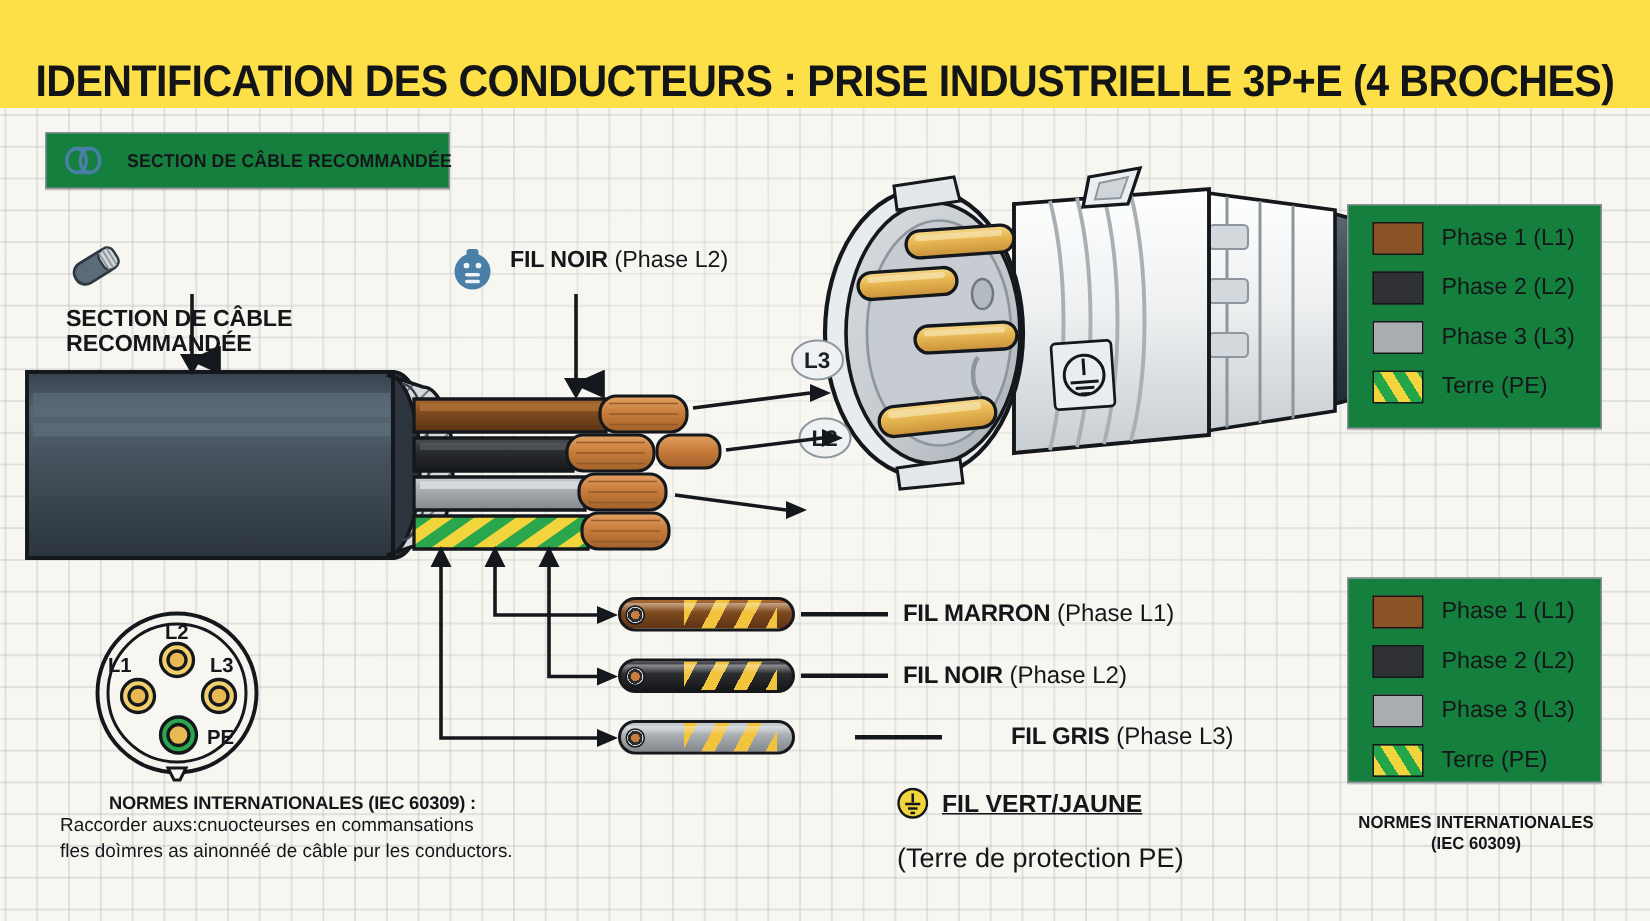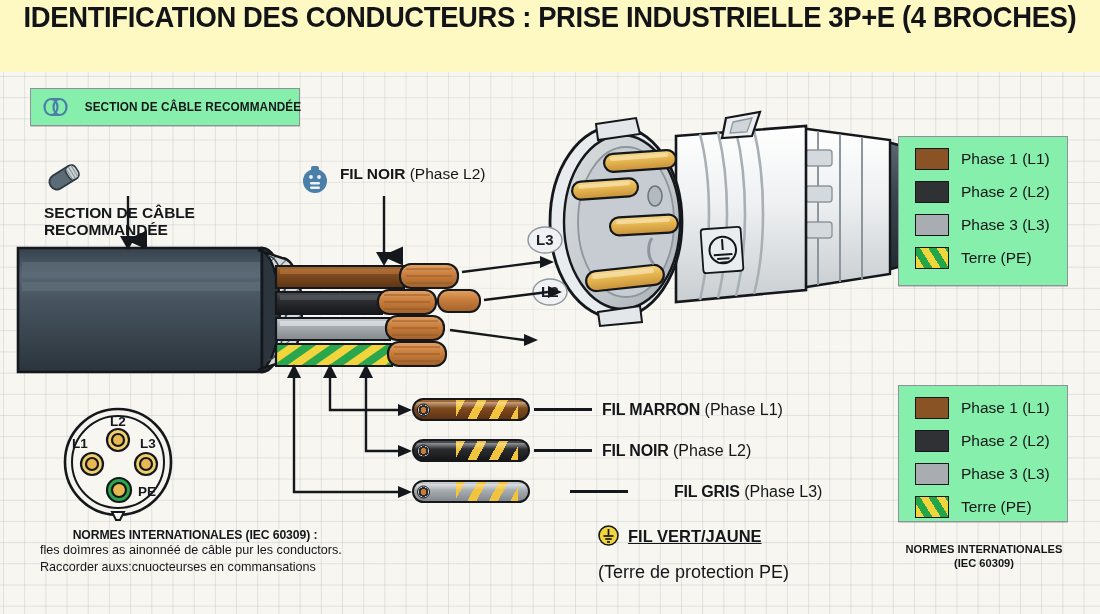--- a/index.html
+++ b/index.html
@@ -29,36 +29,36 @@
   }
   .grid-fade {
     position: absolute; inset: 0;
     background: radial-gradient(ellipse at 50% 45%, rgba(247,246,240,0.55) 0%, rgba(247,246,240,0.0) 55%);
     pointer-events: none;
   }
 
   
   .title-bar {
     position: absolute; left: 0; top: 0; width: 1100px; height: 72px;
-    background: #fef9c3;
-    display: flex; align-items: flex-start; justify-content: center;
+    background: #fde047;
+    display: flex; align-items: flex-end; justify-content: center;
   }
   .title {
     font-weight: bold;
     font-size: 29.5px;
     letter-spacing: -0.4px;
     transform: scaleX(0.93);
     white-space: nowrap;
     color: #121417;
   }
 
   
   .panel {
     position: absolute;
-    background: #86efac;
+    background: #15803d;
     border: 1.6px solid #8d9298;
     box-shadow: 0 1px 0 rgba(0,0,0,0.18);
   }
 
   
   #badge-section {
     left: 30px; top: 88px; width: 270px; height: 38px;
     display: flex; align-items: center; gap: 10px;
     padding: 0 12px;
     box-sizing: border-box;
@@ -552,17 +552,17 @@
     </div>
   </div>
 
   <div id="norms-right">
     <div>NORMES INTERNATIONALES</div>
     <div>(IEC 60309)</div>
   </div>
 
   <div id="norms-left">
     <div class="nhead">NORMES INTERNATIONALES (IEC 60309) :</div>
+    <div class="nbody">Raccorder auxs:cnuocteurses en commansations</div>
     <div class="nbody">fles doìmres as ainonnéé de câble pur les conductors.</div>
-    <div class="nbody">Raccorder auxs:cnuocteurses en commansations</div>
   </div>
 
 </div>
 
 </body></html>

